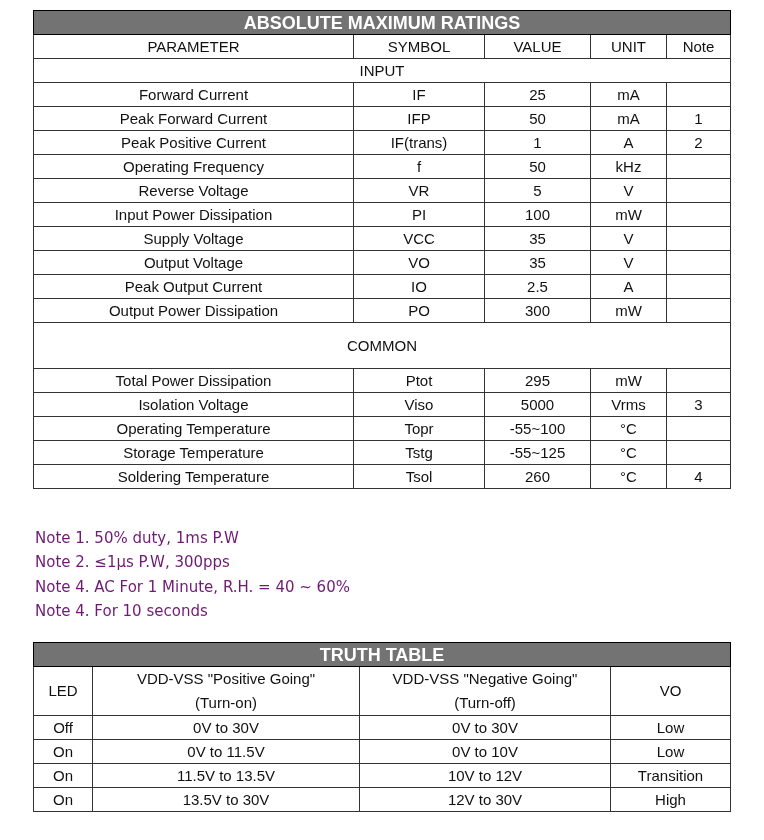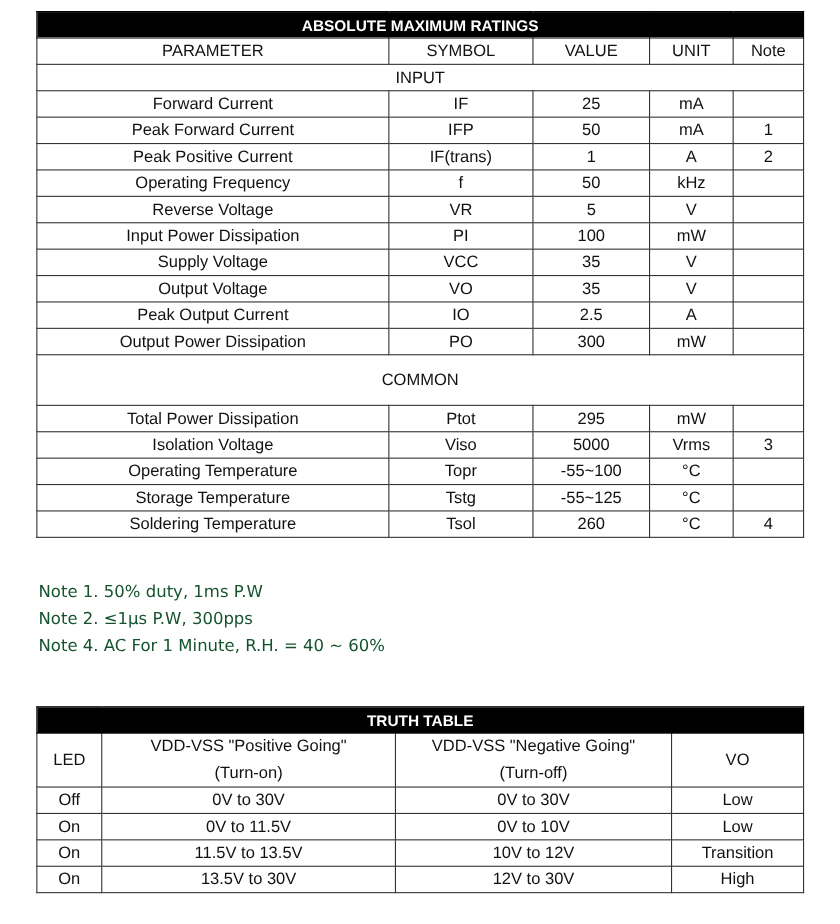--- a/index.html
+++ b/index.html
@@ -1,31 +1,31 @@
 <!DOCTYPE html>
 <html><head>
 <meta charset="utf-8">
 <style>
   html, body { margin: 0; padding: 0; background: #ffffff; }
   body { width: 764px; height: 840px; position: relative; overflow: hidden;
          font-family: "Liberation Sans", sans-serif; color: #111; }
   table { border-collapse: collapse; table-layout: fixed; position: absolute; left: 33px; width: 697px; }
   td, th { border: 1.5px solid #333; text-align: center; padding: 0; font-weight: normal;
            font-size: 15px; line-height: 1; white-space: nowrap; overflow: hidden; }
-  .title-row th { background: #000000; color: #fff; font-weight: bold; font-size: 14px; height: 23px;
+  .title-row th { background: #737373; color: #fff; font-weight: bold; font-size: 18px; height: 23px;
                   border-color: #000; text-align: center; }
   #amr { top: 10px; }
   #amr tr.r td, #amr tr.r th { height: 23px; }
   #amr tr.section td { height: 23px; }
   #amr tr.section.tall td { height: 45px; }
   #truth { top: 642px; }
   #truth tr.r td { height: 23px; }
   #truth tr.hdr td { height: 48px; line-height: 24px; }
   .notes { position: absolute; left: 35px; top: 526px; font-family: "DejaVu Sans", sans-serif;
-           font-size: 15px; color: #14532d; }
+           font-size: 15px; color: #701a75; }
   .notes div { height: 24.4px; line-height: 24.4px; }
 </style>
 </head>
 <body>
 
 <table id="amr">
   <colgroup>
     <col style="width:320px">
       <col style="width:131px">
       <col style="width:106px">
@@ -157,20 +157,21 @@
     <td>°C</td>
     <td>4</td>
   </tr>
 </tbody>
   </table>
 
 <div class="notes">
   <div>Note 1. 50% duty, 1ms P.W</div>
   <div>Note 2. ≤1μs P.W, 300pps</div>
   <div>Note 4. AC For 1 Minute, R.H. = 40 ~ 60%</div>
+  <div>Note 4. For 10 seconds</div>
 </div>
 
 <table id="truth">
   <colgroup>
     <col style="width:59px">
       <col style="width:267px">
       <col style="width:251px">
       <col style="width:120px">
   </colgroup>
   <tbody>

